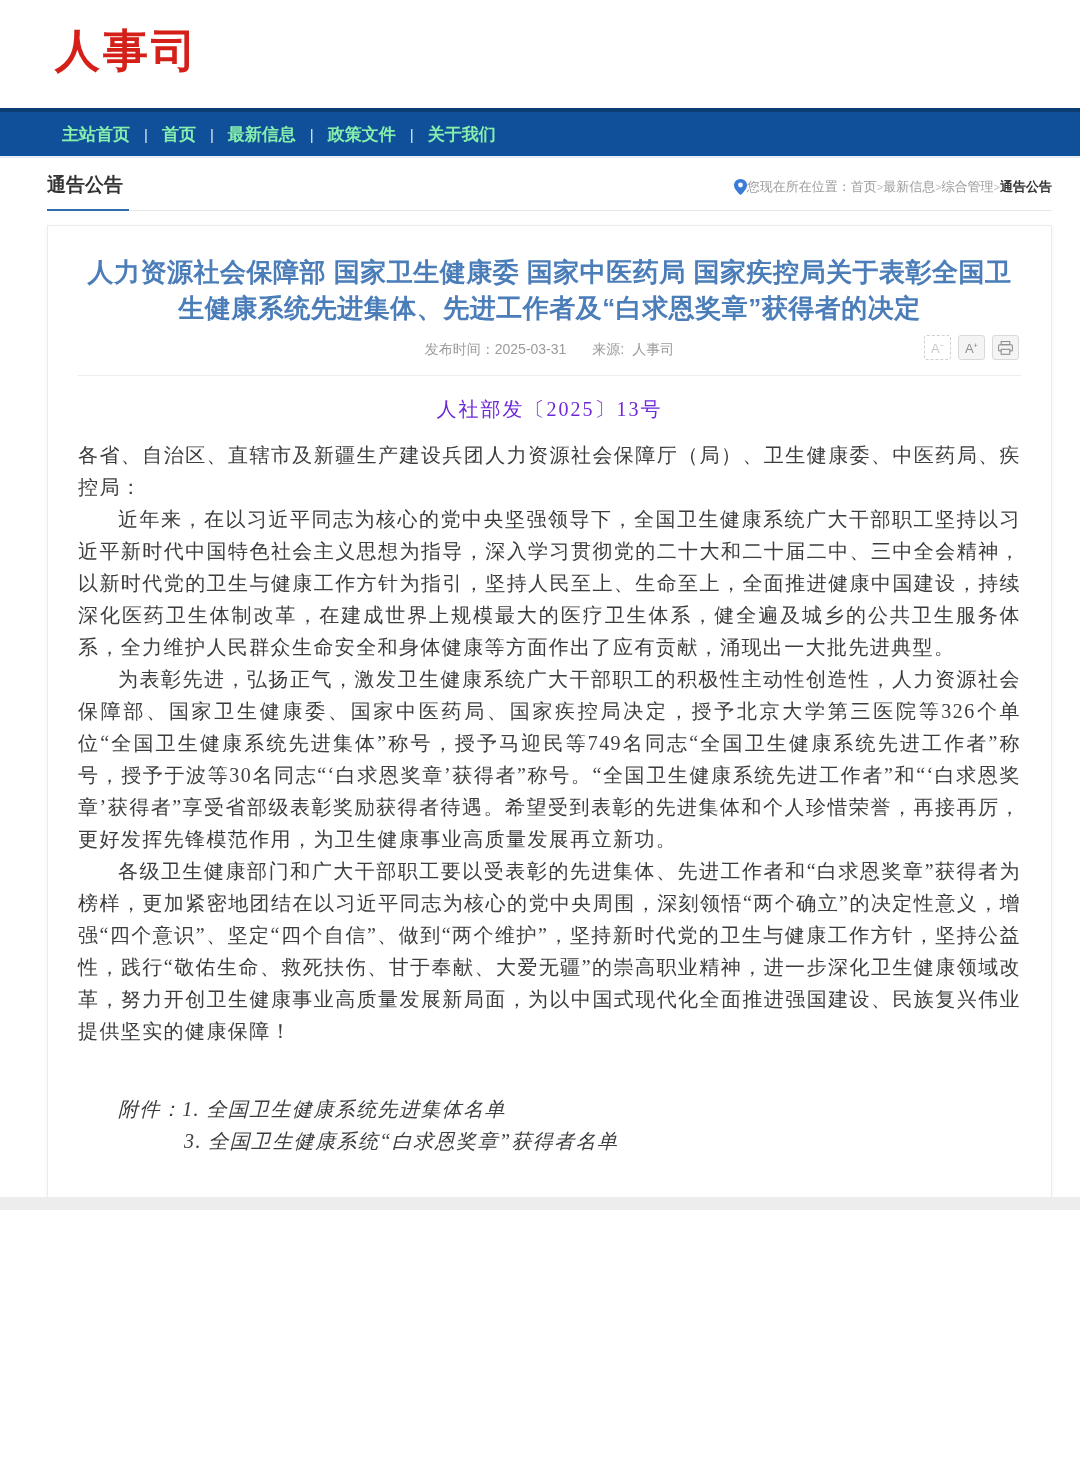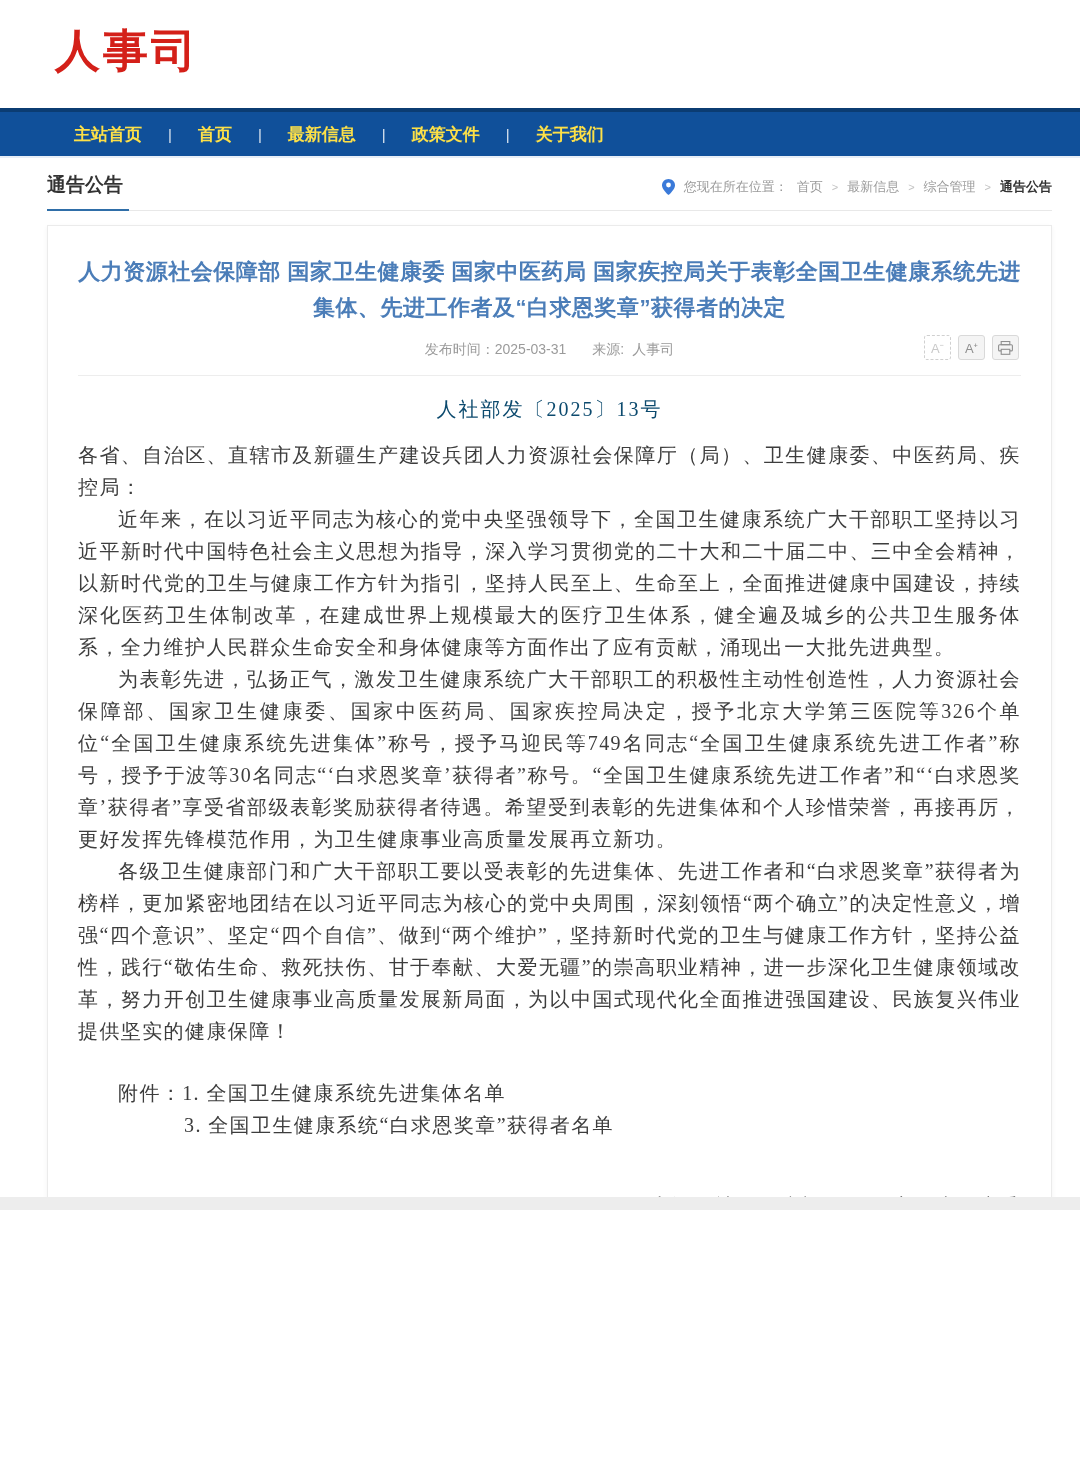--- a/index.html
+++ b/index.html
@@ -16,73 +16,73 @@
     color:#d42019; letter-spacing:3px; line-height:1.2;
   }
   
   .main-nav {
     height:48px; background:#10509a; border-top:4px solid #0b3c72;
     display:flex; align-items:center; padding-left:48px;
     color:#ffffff; font-size:17px; font-weight:bold;
     box-shadow:0 2px 0 #e7eef7;
   }
   .main-nav a {
-    color:#fde047; text-decoration:none; margin:0 26px; white-space:nowrap; cursor:pointer;
+    color:#86efac; text-decoration:none; margin:0 14px; white-space:nowrap; cursor:pointer;
   }
   .main-nav .sep { color:rgba(255,255,255,.85); font-weight:normal; font-size:15px; }
   
   .crumb-row {
     margin:6px 28px 8px 47px; display:flex; align-items:flex-end; justify-content:space-between;
     border-bottom:1px solid #e8e8e8;
   }
   .section-title {
     display:inline-block; font-size:19px; font-weight:bold; color:#333;
     padding:10px 6px 11px 0; border-bottom:2px solid #2f6ea8; margin-bottom:-1px;
   }
-  .crumbs { display:flex; align-items:center; gap:9px; font-size:13px; color:#9a9a9a; padding-bottom:14px; }
+  .crumbs { display:flex; align-items:center; gap:0; font-size:13px; color:#9a9a9a; padding-bottom:14px; }
   .crumbs a { color:#9a9a9a; text-decoration:none; cursor:pointer; }
   .crumbs .csep { color:#c2c2c2; font-size:11px; }
   .crumbs .current { color:#333; font-weight:bold; }
   .pin { width:13px; height:16px; flex:0 0 auto; }
   
   .article-box {
     margin:14px 28px 0 47px; height:1192px; background:#fff;
     border:1px solid #ebebeb; box-shadow:0 2px 5px rgba(0,0,0,.05);
     padding:28px 30px 0; overflow:hidden;
   }
   .article-title {
     max-width:952px; margin:0 auto; text-align:center;
-    font-size:22px; font-weight:600; color:#4b7db8; line-height:36px; letter-spacing:.5px;
+    font-size:26px; font-weight:600; color:#4b7db8; line-height:36px; letter-spacing:.5px;
   }
   .meta {
     position:relative; margin-top:15px; text-align:center;
     font-size:14px; color:#9b9b9b; padding-bottom:16px; border-bottom:1px solid #ededed;
   }
   .meta .m-gap { margin-left:26px; }
   .meta .m-sp { margin-left:8px; }
   .tools { position:absolute; right:2px; top:-6px; display:flex; gap:7px; }
   .tool {
     width:27px; height:25px; border:1px solid #d9d9d9; background:#f4f4f4; border-radius:3px;
     color:#8f8f8f; font-size:13px; display:flex; align-items:center; justify-content:center; cursor:pointer;
     font-family:"Liberation Sans", sans-serif;
   }
   .tool.dashed { border:1px dashed #d0d0d0; background:#fff; color:#c9c9c9; }
   .printer-svg { width:15px; height:14px; }
   
   .doc-number {
     text-align:center; font-family:"Liberation Serif", serif;
-    font-size:20px; color:#0c4a6e; letter-spacing:2px; margin:20px 0 16px;
+    font-size:20px; color:#6d28d9; letter-spacing:2px; margin:20px 0 16px;
   }
   .body-text {
     font-family:"Liberation Serif", serif; font-size:20px; color:#3d3d3d;
     line-height:32px; text-align:justify; letter-spacing:1.4px;
   }
   .body-text p { margin:0; text-indent:2em; }
   .body-text p.no-indent { text-indent:0; }
-  .attachments { margin-top:30px; }
+  .attachments { margin-top:46px;font-style:italic; }
   .att-first { text-indent:2em; }
   .att-cont { padding-left:5.3em; }
   .signature { width:392px; margin:46px 0 0 auto; }
   .sig-row { display:flex; justify-content:space-between; line-height:38px; white-space:nowrap; }
   .sig-date { text-align:right; line-height:38px; }
   .footnote { margin-top:22px; text-indent:2.9em !important; color:#6d28d9; }
   
   .bottom-strip { position:absolute; left:0; bottom:0; width:100%; height:13px; background:#ededed; }
 </style>
 </head>

